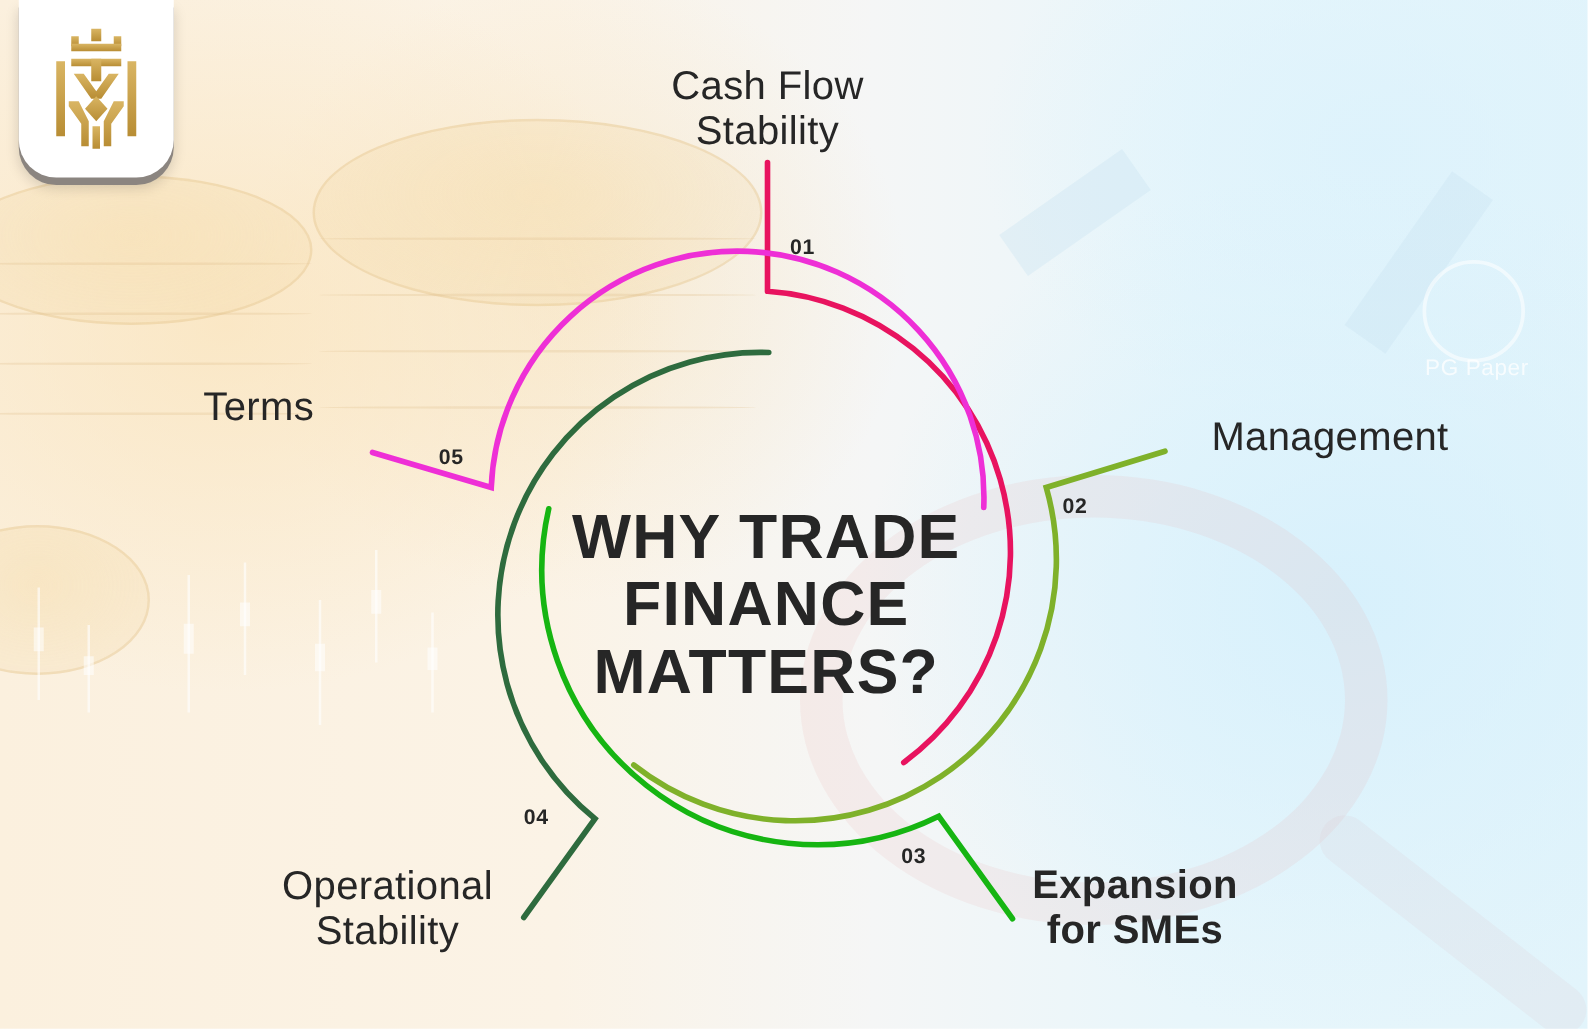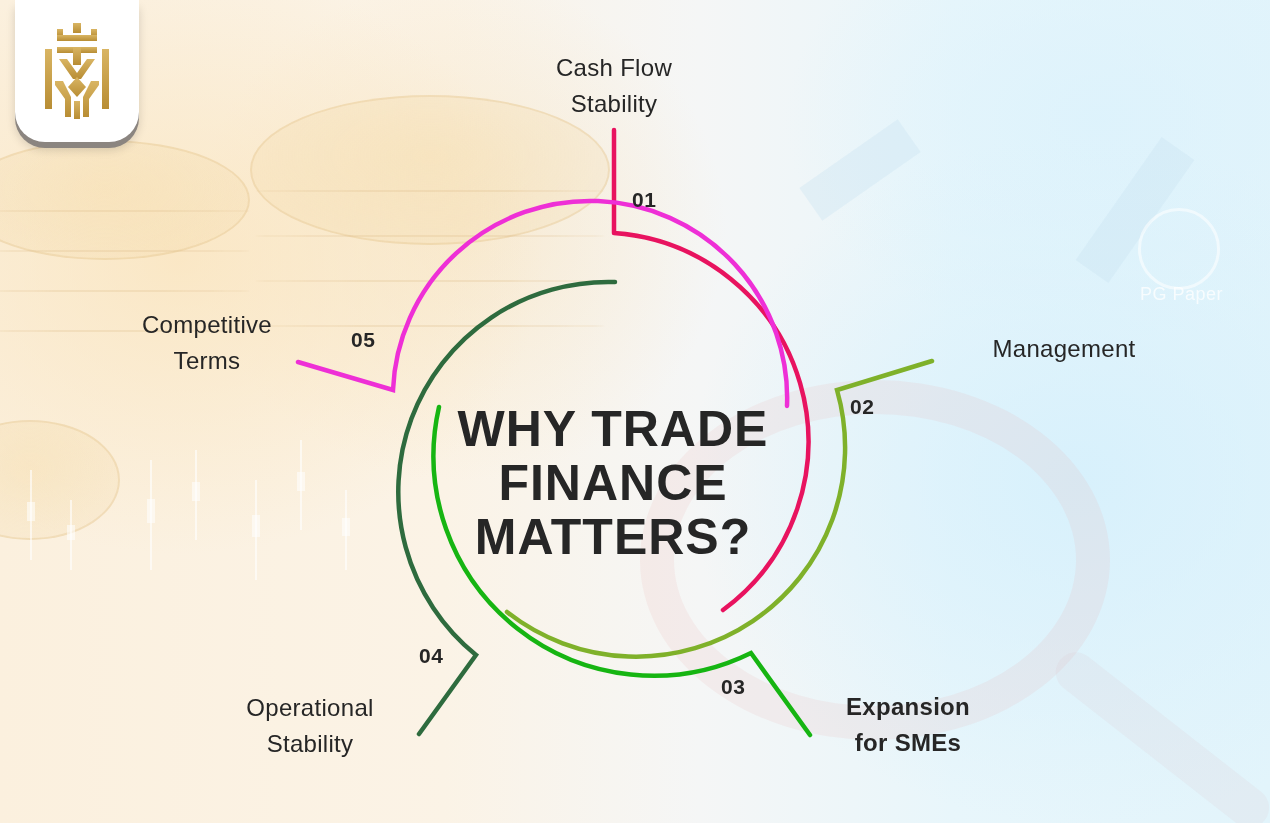--- a/index.html
+++ b/index.html
@@ -58,26 +58,26 @@
       position: absolute; left: 15px; top: 0; width: 124px; height: 142px;
       background: #ffffff; border-radius: 0 0 30px 30px;
       box-shadow: 0 6px 0 #8b8580, 0 8px 10px rgba(0,0,0,0.15);
       display: flex; align-items: center; justify-content: center;
     }
 
     
     .diagram { position: absolute; left: 0; top: 0; width: 1270px; height: 823px; }
 
     .label {
-      position: absolute; font-size: 24px; line-height: 36px; text-align: center;
+      position: absolute; font-size: 32px; line-height: 36px; text-align: center;
       color: #262626; white-space: nowrap; font-weight: 400; letter-spacing: 0.3px;
     }
     .label span { display: block; }
     .num {
-      position: absolute; font-size: 21px; font-weight: 700; color: #262626;
+      position: absolute; font-size: 17px; font-weight: 700; color: #262626;
       letter-spacing: 0.5px;
     }
     .title {
       position: absolute; left: 450px; top: 402px; width: 326px;
       text-align: center; font-weight: 700; font-size: 50px; line-height: 54px;
       color: #262626; letter-spacing: 1px;
     }
     .title span { display: block; }
   </style>
 </head>
@@ -178,16 +178,15 @@
 </div>
 <div class="num" style="left:721px;top:675px;">03</div>
 
 <div class="label" style="left:205px;top:690px;width:210px;">
   <span>Operational</span>
   <span>Stability</span>
 </div>
 <div class="num" style="left:419px;top:644px;">04</div>
 
 <div class="label" style="left:100px;top:307px;width:214px;">
-  <span>Competitive</span>
   <span>Terms</span>
 </div>
-<div class="num" style="left:351px;top:328px;">05</div>
+<div class="num" style="left:351px;top:356px;">05</div>
 
 </body></html>

